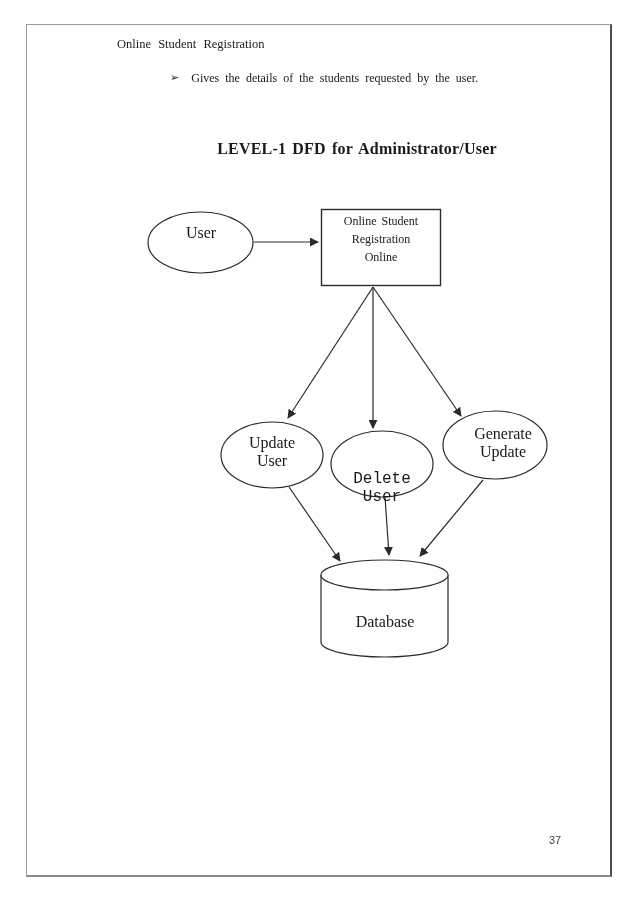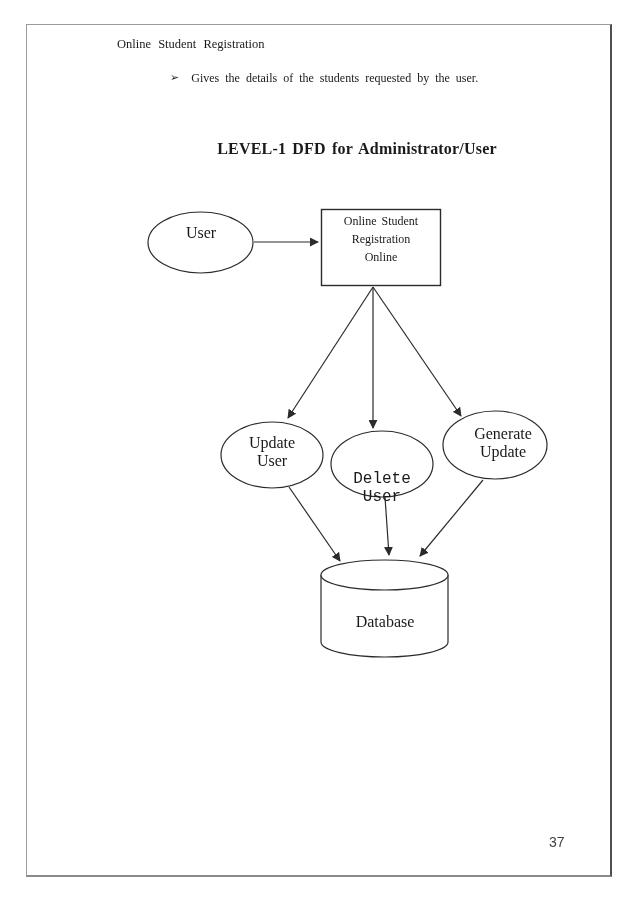--- a/index.html
+++ b/index.html
@@ -77,21 +77,21 @@
     text-align: center;
     font-size: 12px;
     line-height: 18px;
     word-spacing: 2px;
   }
   .page-number {
     position: absolute;
     left: 549px;
     top: 834px;
     font-family: "Liberation Sans", sans-serif;
-    font-size: 14px;
+    font-size: 11px;
     color: #3f3f3f;
   }
 </style>
 </head>
 <body>
 
 <div class="canvas">
   <div class="page"></div>
 
   <div class="doc-header">Online Student Registration</div>

